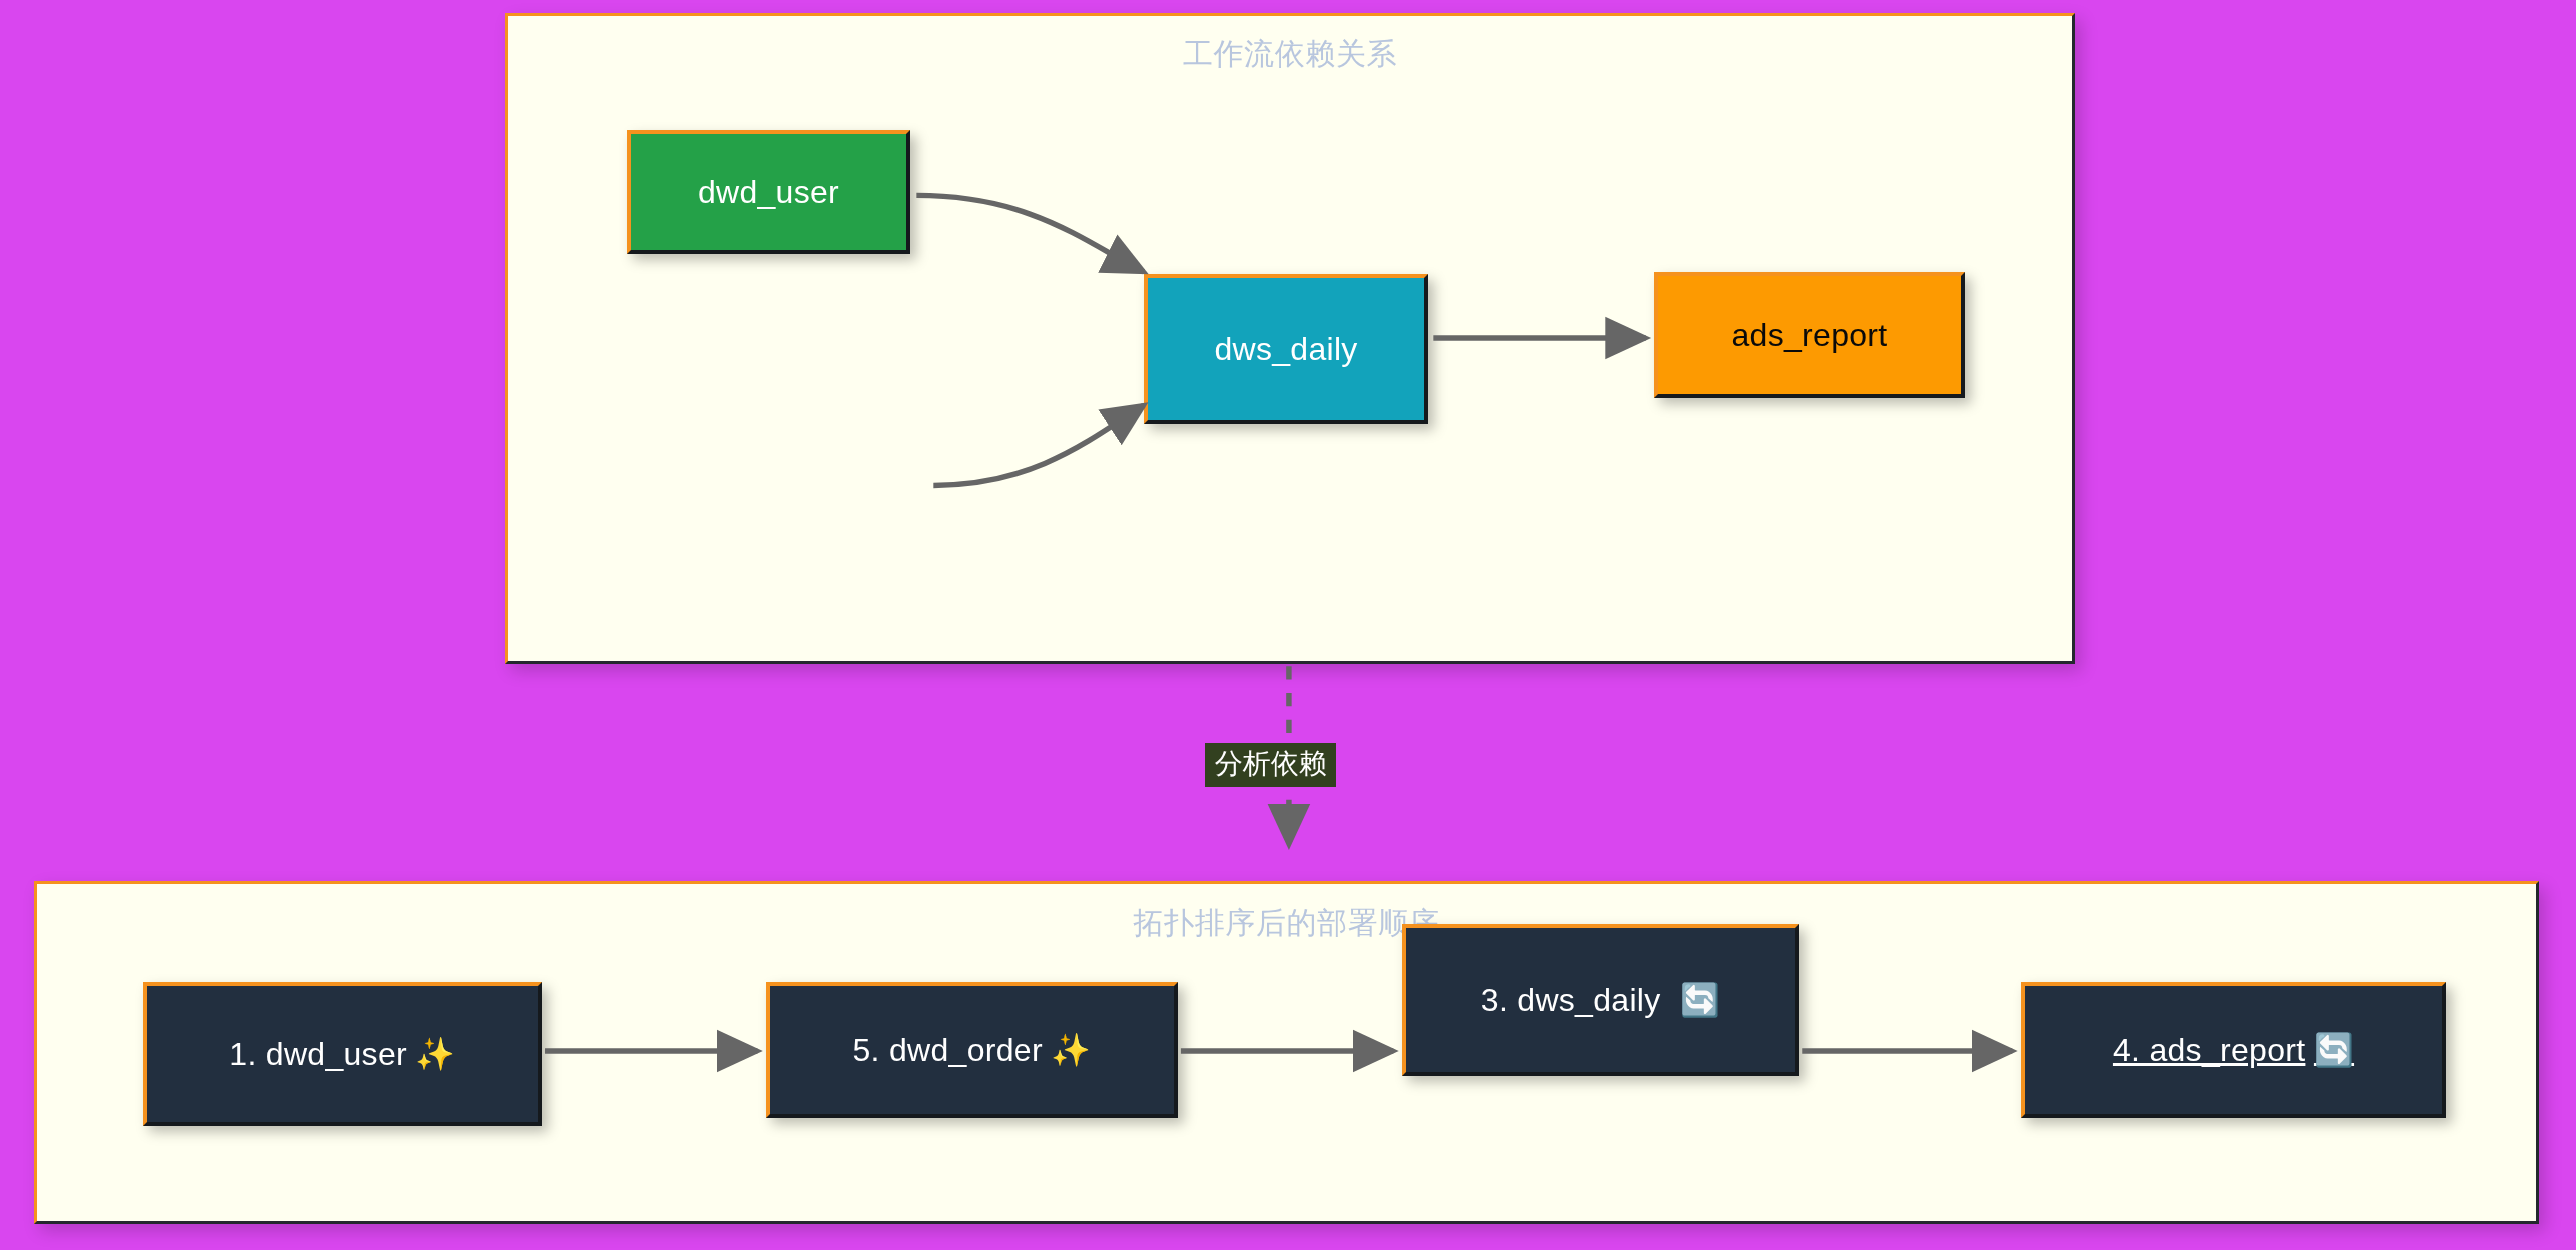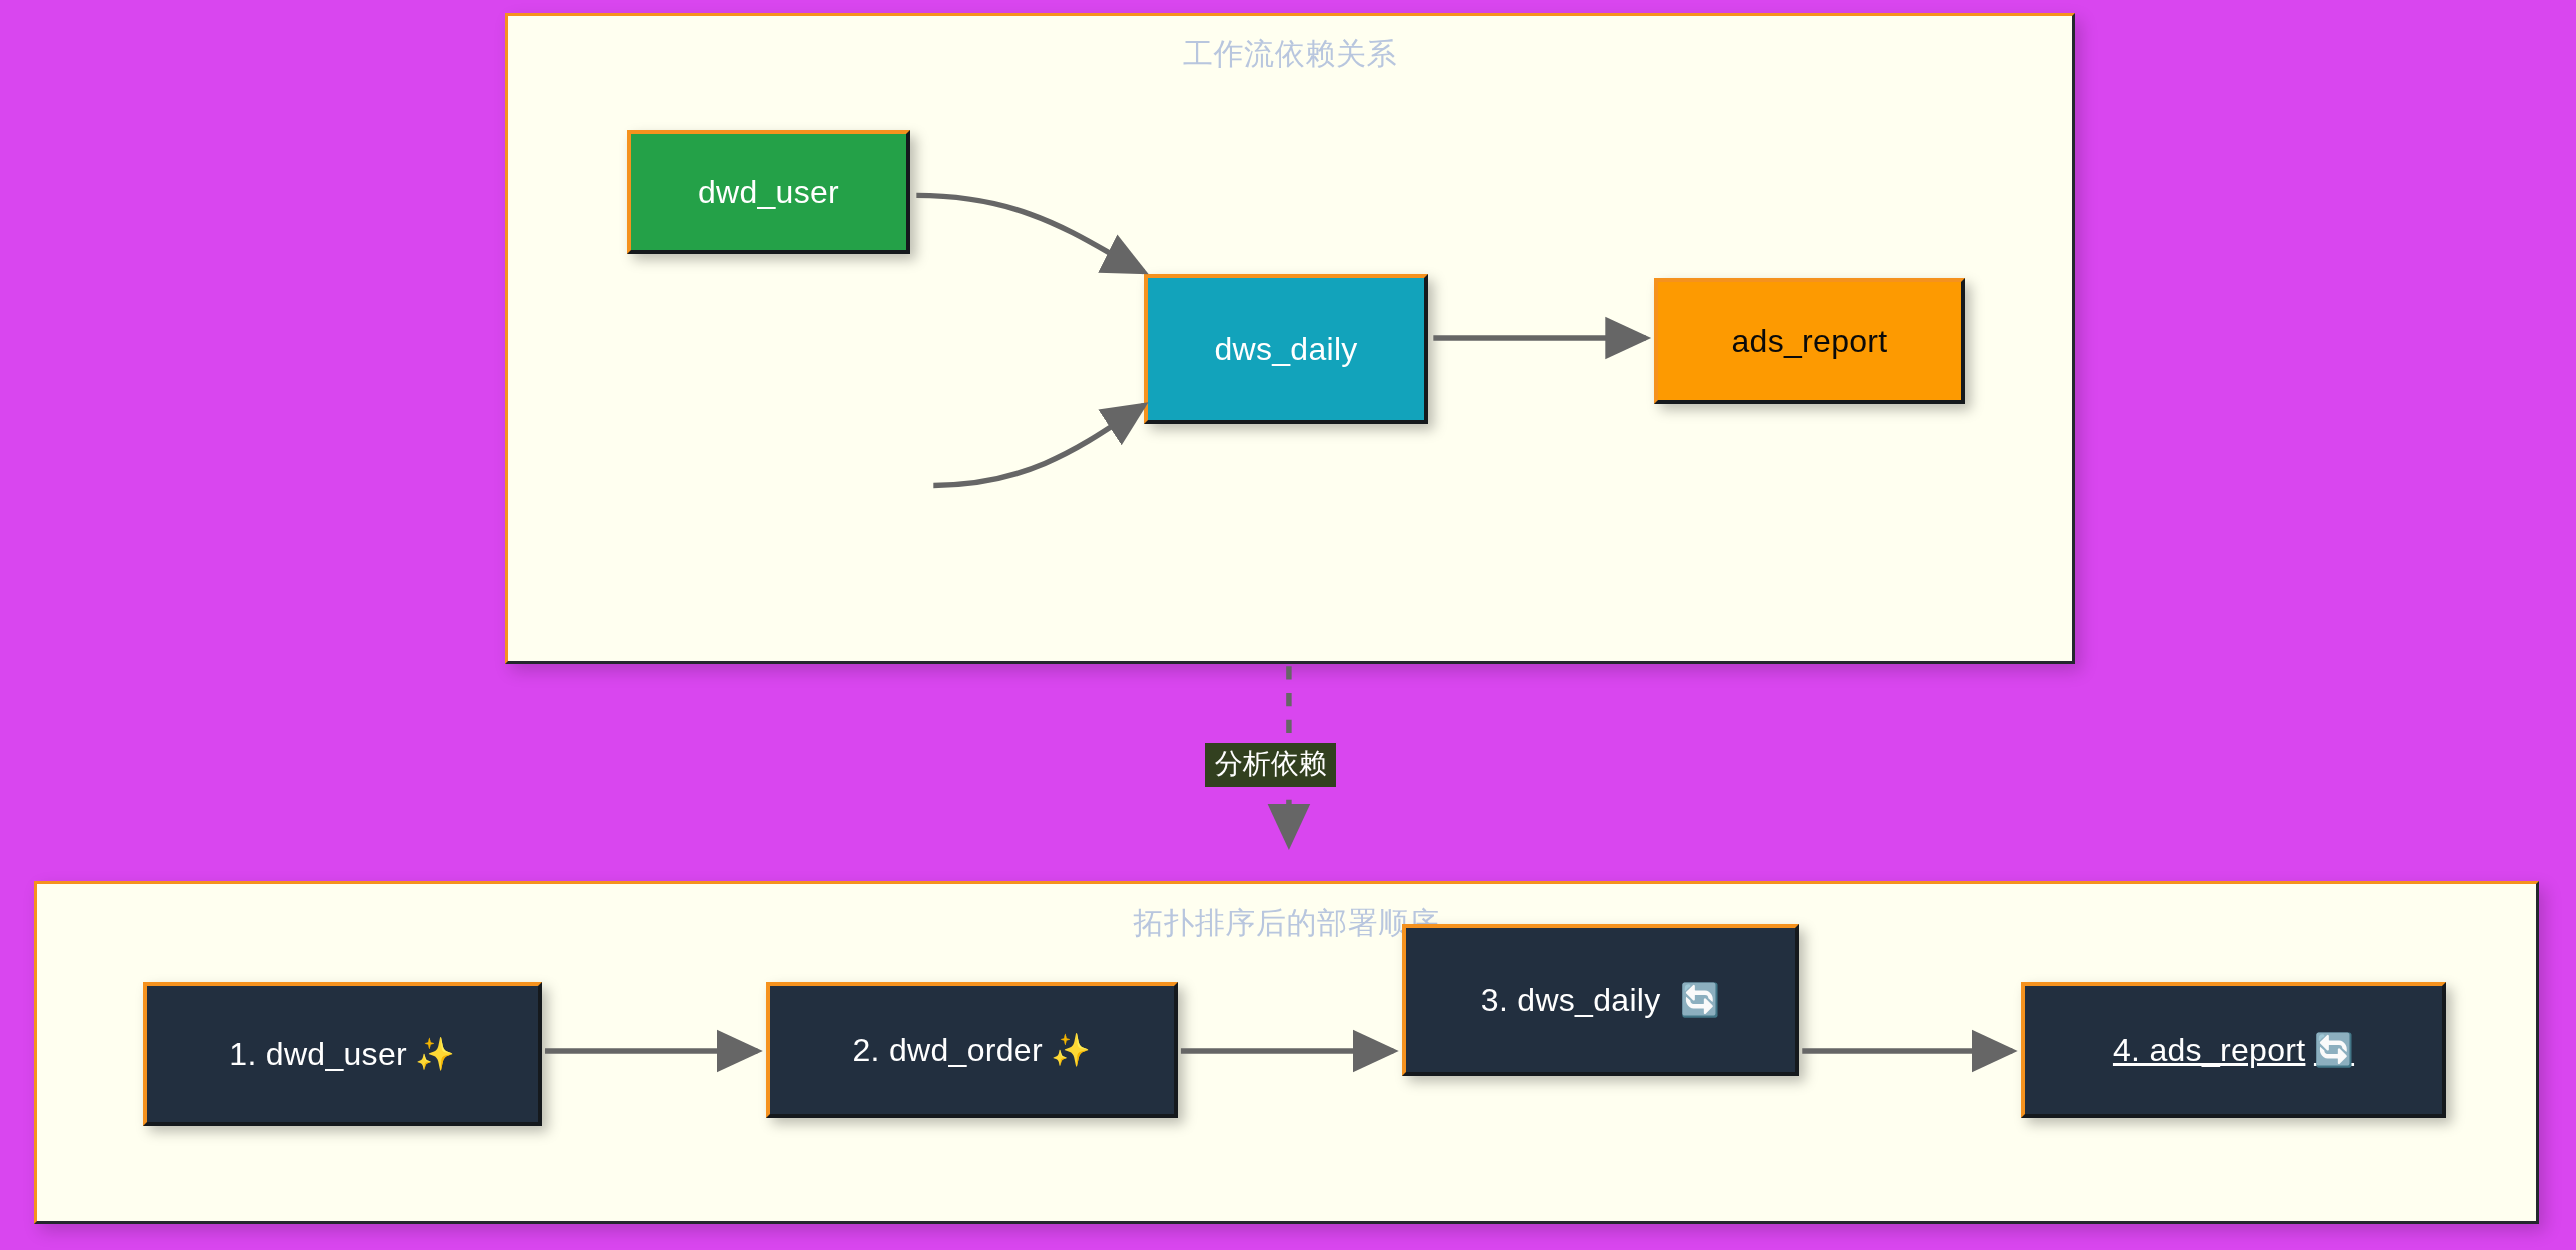--- a/index.html
+++ b/index.html
@@ -120,39 +120,39 @@
 
   <div class="node green" style="left:627px; top:130px; width:283px; height:124px;">
     <span>dwd_user</span>
   </div>
 
 
   <div class="node teal" style="left:1144px; top:274px; width:284px; height:150px;">
     <span>dws_daily</span>
   </div>
 
-  <div class="node orange" style="left:1654px; top:278px; width:311px; height:126px;">
+  <div class="node orange" style="left:1654px; top:272px; width:311px; height:126px;">
     <span>ads_report</span>
   </div>
 
   <div id="bridge-label">
     <span>分析依赖</span>
   </div>
 
   <div class="cluster" id="cluster-bottom">
     <div class="cluster-title">拓扑排序后的部署顺序</div>
   </div>
 
   <div class="node dark" style="left:143px; top:982px; width:399px; height:144px;">
     <span>1. dwd_user</span>
     <span class="emoji">✨</span>
   </div>
 
   <div class="node dark" style="left:766px; top:982px; width:412px; height:136px;">
-    <span>2. dwd_order</span>
+    <span>5. dwd_order</span>
     <span class="emoji">✨</span>
   </div>
 
   <div class="node dark" style="left:1402px; top:924px; width:397px; height:152px;gap:11px;">
     <span>3. dws_daily</span>
     <span class="emoji">🔄</span>
   </div>
 
   <div class="node dark" style="left:2021px; top:982px; width:425px; height:136px;text-decoration:underline;">
     <span>4. ads_report</span>

